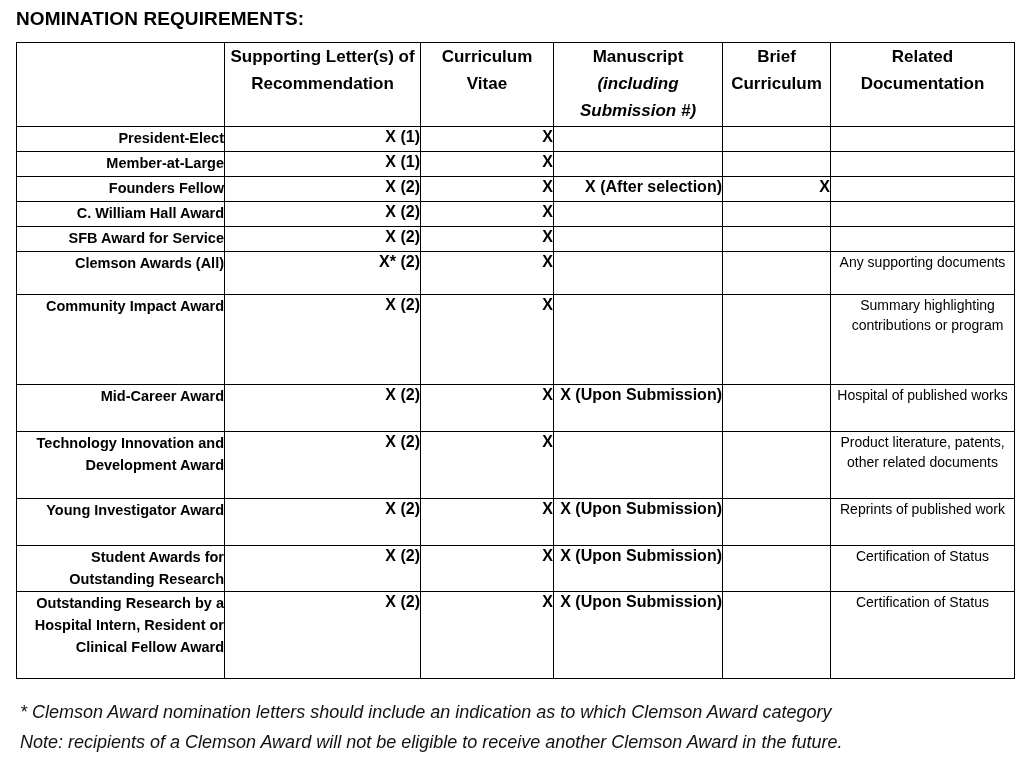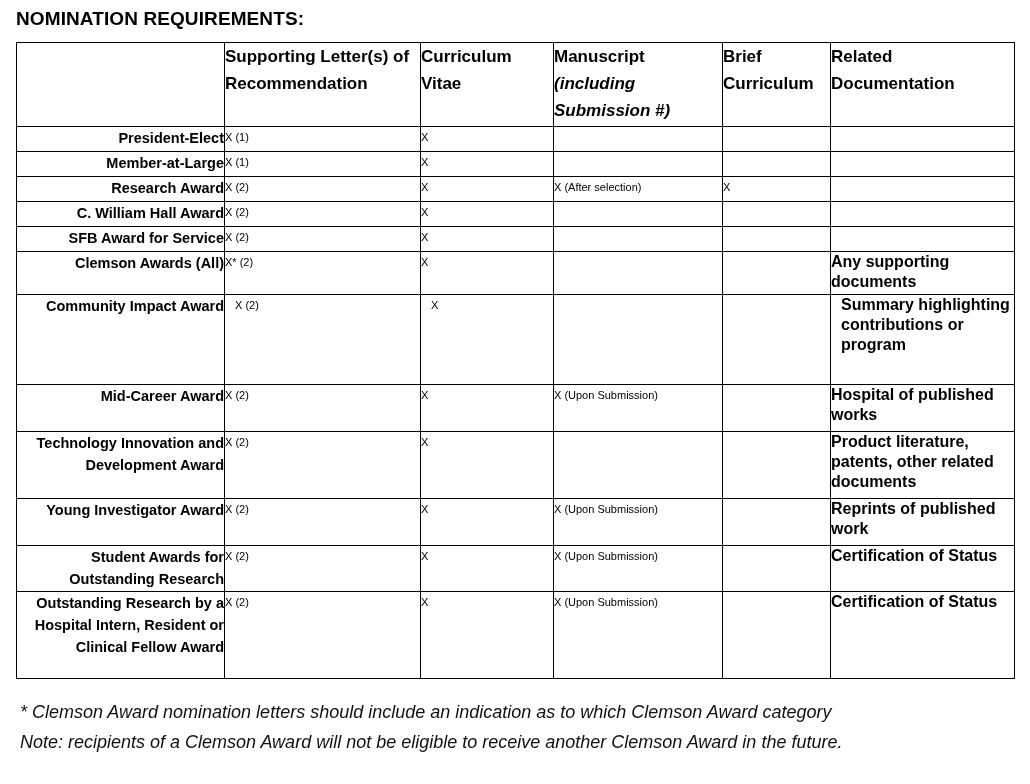--- a/index.html
+++ b/index.html
@@ -51,21 +51,21 @@
   col.c0 { width: 208px; }
   col.c1 { width: 196px; }
   col.c2 { width: 133px; }
   col.c3 { width: 169px; }
   col.c4 { width: 108px; }
   col.c5 { width: 184px; }
 
   thead th {
     font-size: 17px;
     font-weight: bold;
-    text-align: left;
+    text-align: center;
     line-height: 27px;
     padding: 3px 4px 4px 4px;
     height: 84px;
   }
   thead th .it {
     font-style: italic;
   }
   thead th.blank-head { }
 
   tbody td {
@@ -73,30 +73,31 @@
     line-height: 21px;
   }
   td.rowname {
     font-weight: bold;
     text-align: right;
     padding: 2px 4px 3px 8px;
     font-size: 14.5px;
     line-height: 22px;
   }
   td.mark {
-    text-align: left;
+    text-align: right;
     padding: 4px 3px 3px 3px;
+    font-weight: bold;
+    font-size: 16px;
+    line-height: 20px;
+  }
+  td.doc {
+    text-align: center;
+    padding: 4px 6px 3px 6px;
     font-weight: normal;
-    font-size: 11px;
-    line-height: 20px;
-  }
-  td.doc {
-    padding: 4px 6px 3px 6px;
-    font-weight: bold;
-    font-size: 16px;
+    font-size: 14px;
     line-height: 20px;
   }
   
   tr.h-sm td { height: 25px; }
   tr.h-clemson td { height: 43px; }
   tr.h-community td { height: 90px; padding-left: 10px; }
   tr.h-mid td { height: 47px; }
   tr.h-tech td { height: 67px; }
   tr.h-young td { height: 47px; }
   tr.h-student td { height: 46px; }
@@ -160,21 +161,21 @@
       <tr class="h-sm">
         <td class="rowname">Member-at-Large</td>
         <td class="mark">X (1)</td>
         <td class="mark">X</td>
         <td class="mark"></td>
         <td class="mark"></td>
         <td class="doc"></td>
       </tr>
 
       <tr class="h-sm">
-        <td class="rowname">Research Award</td>
+        <td class="rowname">Founders Fellow</td>
         <td class="mark">X (2)</td>
         <td class="mark">X</td>
         <td class="mark">X (After selection)</td>
         <td class="mark">X</td>
         <td class="doc"></td>
       </tr>
 
       <tr class="h-sm">
         <td class="rowname">C. William Hall Award</td>
         <td class="mark">X (2)</td>

